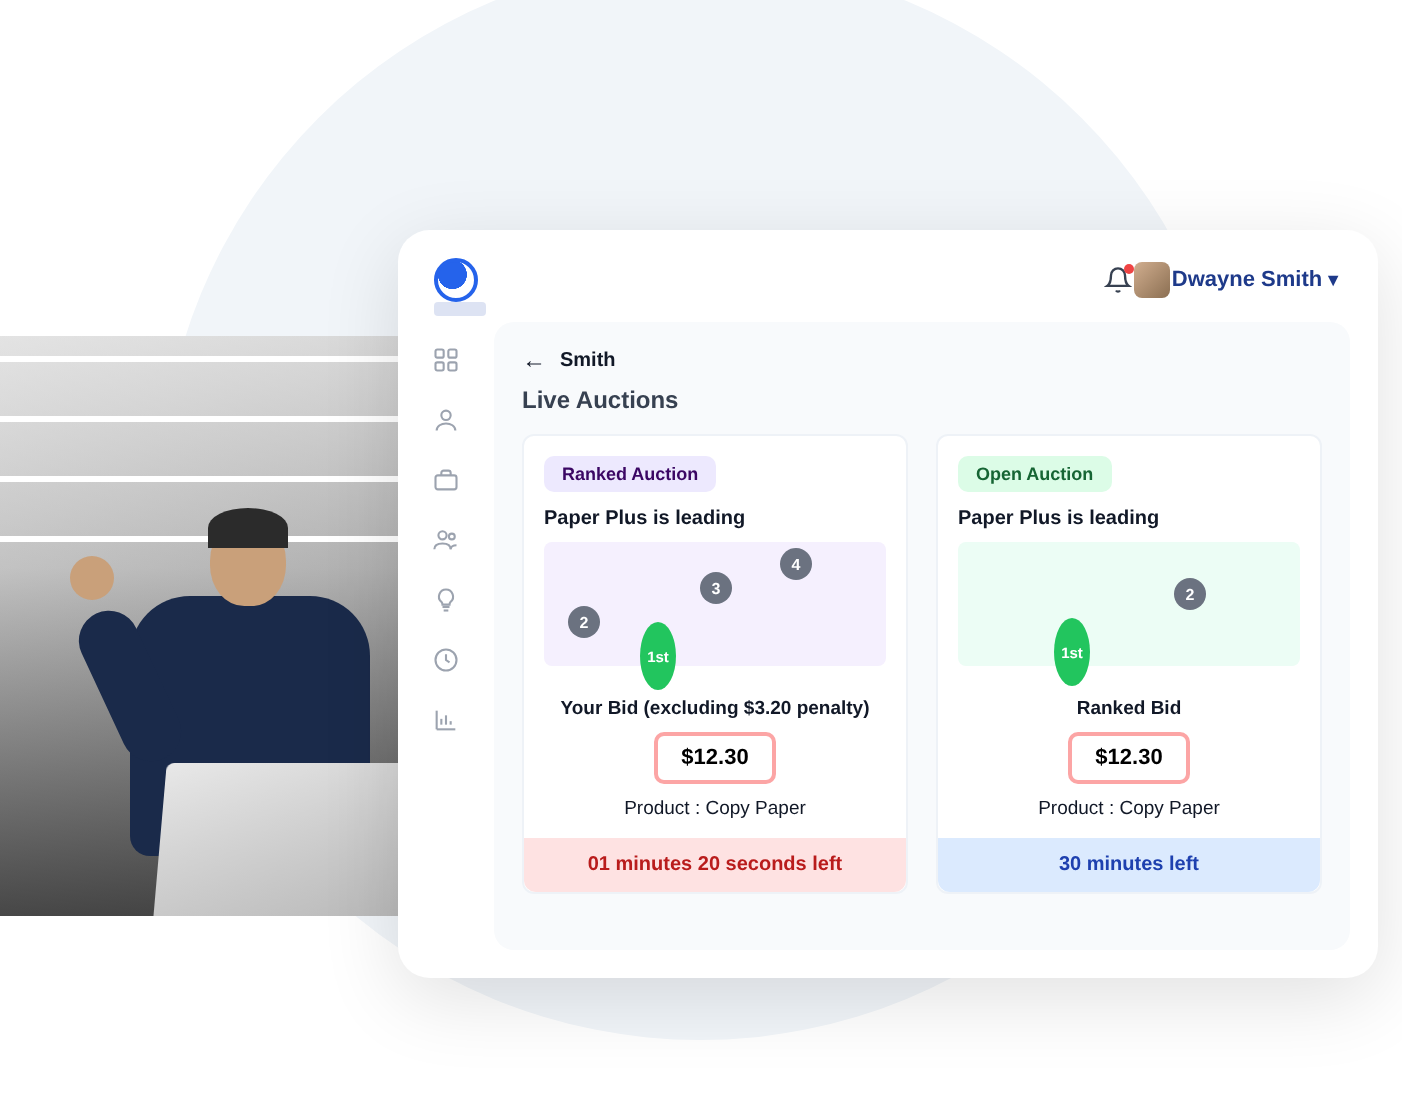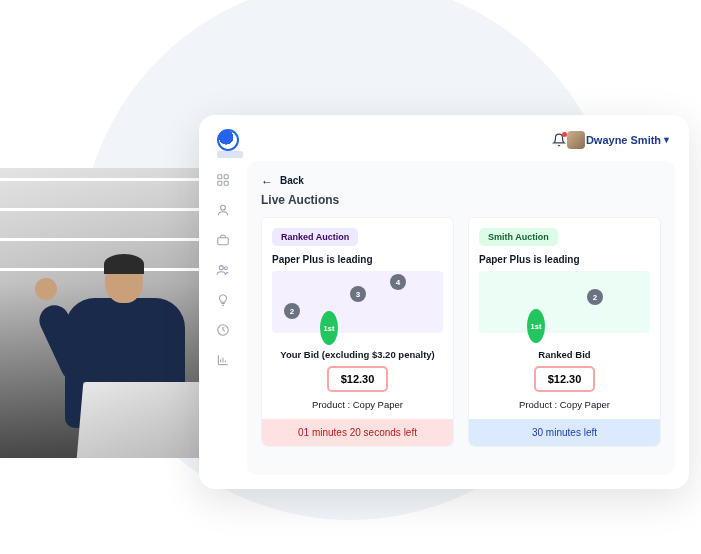--- a/index.html
+++ b/index.html
@@ -60,21 +60,21 @@
 .viz { height: 62px; border-radius: 4px; margin-top: 6px; position: relative; }
 .viz.purple { background: #f5f0fe; }
 .viz.green { background: #ecfdf5; }
 .bubble { position: absolute; border-radius: 50%; background: #6b7280; color: #fff; font-size: 8px; font-weight: 700; display: flex; align-items: center; justify-content: center; }
 .bubble.n { width: 16px; height: 16px; }
 .bubble.first { width: 18px; height: 34px; background: #22c55e; font-size: 7.5px; }
 
 .bid-label { font-size: 9.5px; text-align: center; margin-top: 16px; color: #111827; font-weight: 600; }
 .price { margin: 6px auto 0 auto; display: block; width: fit-content; padding: 5px 12px; border: 2px solid #fca5a5; border-radius: 5px; font-size: 11px; font-weight: 700; background: #fff; }
 .product { font-size: 9.5px; text-align: center; margin-top: 7px; color: #111827; }
-.timebar { margin: 9px -10px 0 -10px; padding: 8px 0; text-align: center; font-size: 10px; font-weight: 400; border-radius: 0 0 6px 6px; }
+.timebar { margin: 9px -10px 0 -10px; padding: 8px 0; text-align: center; font-size: 10px; font-weight: 700; border-radius: 0 0 6px 6px; }
 .timebar.red { background: #fee2e2; color: #b91c1c; }
 .timebar.blue { background: #dbeafe; color: #1e40af; }
 </style>
 </head>
 <body>
 
 <div class="bg-circle"></div>
 
 <div class="photo">
   <div class="stairs">
@@ -162,21 +162,21 @@
             <path d="M8 16v-5"></path>
             <path d="M12 16V8"></path>
             <path d="M16 16v-3"></path>
           </svg>
         </div>
     </div>
 
     <div class="main">
       <div class="back-row">
         <span class="back-arrow">←</span>
-        <span>Back</span>
+        <span>Smith</span>
       </div>
       <div class="page-title">Live Auctions</div>
 
       <div class="cards">
 
         <div class="card">
           <span class="badge purple">Ranked Auction</span>
           <div class="lead">Paper Plus is leading</div>
           <div class="viz purple">
             <div class="bubble n" style="left:12px; top:32px">2</div>
@@ -184,21 +184,21 @@
             <div class="bubble n" style="left:118px; top:3px">4</div>
             <div class="bubble first" style="left:48px; top:40px">1st</div>
           </div>
           <div class="bid-label">Your Bid (excluding $3.20 penalty)</div>
           <div class="price">$12.30</div>
           <div class="product">Product : Copy Paper</div>
           <div class="timebar red">01 minutes 20 seconds left</div>
         </div>
 
         <div class="card">
-          <span class="badge green">Smith Auction</span>
+          <span class="badge green">Open Auction</span>
           <div class="lead">Paper Plus is leading</div>
           <div class="viz green">
             <div class="bubble n" style="left:108px; top:18px">2</div>
             <div class="bubble first" style="left:48px; top:38px">1st</div>
           </div>
           <div class="bid-label">Ranked Bid</div>
           <div class="price">$12.30</div>
           <div class="product">Product : Copy Paper</div>
           <div class="timebar blue">30 minutes left</div>
         </div>

